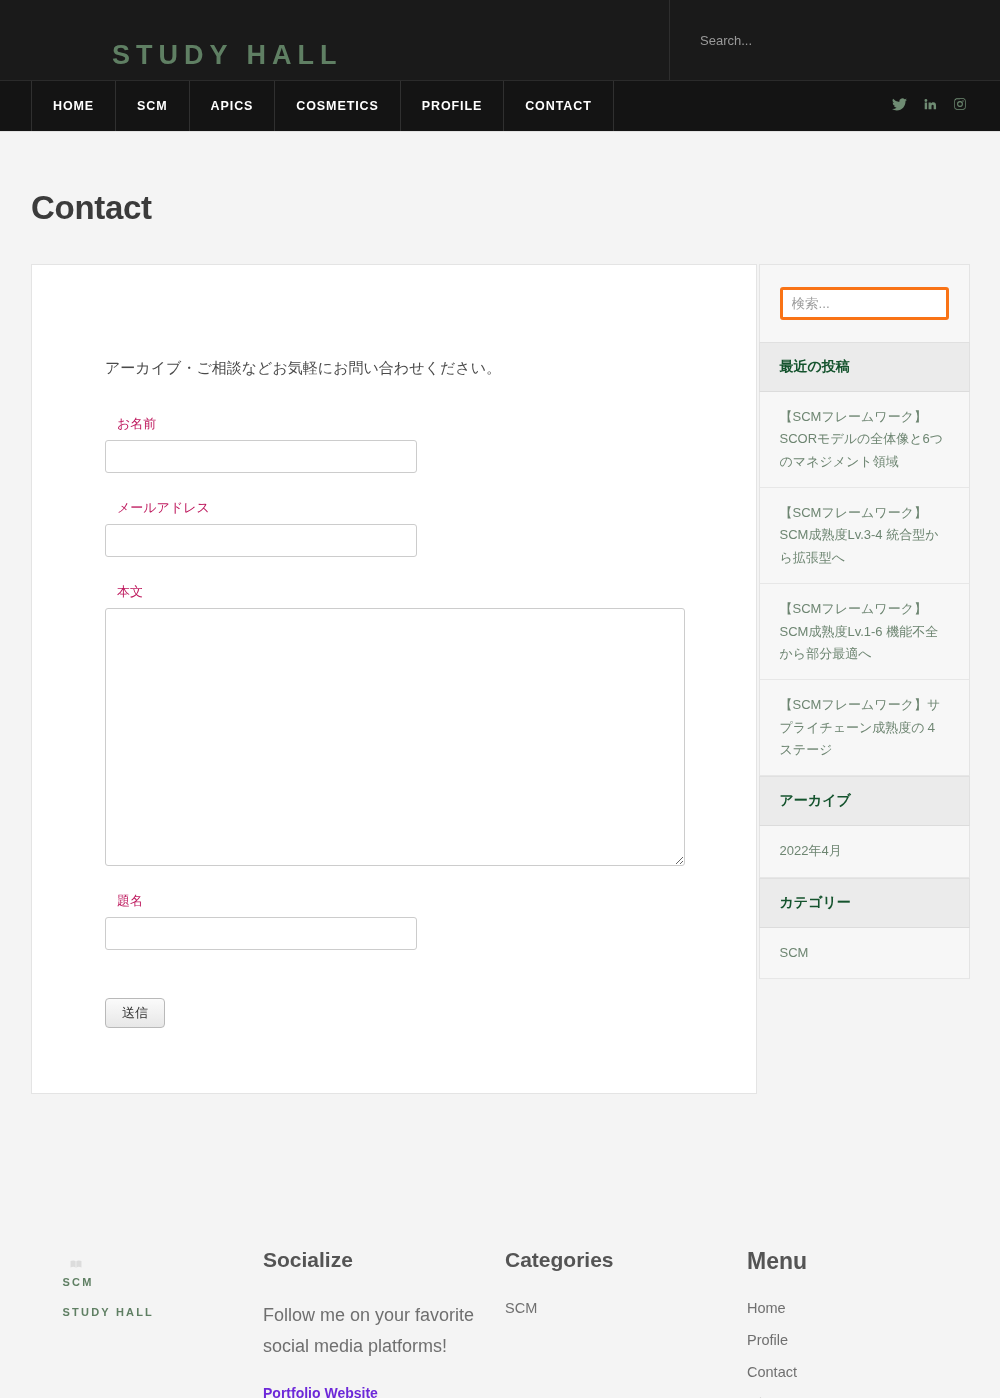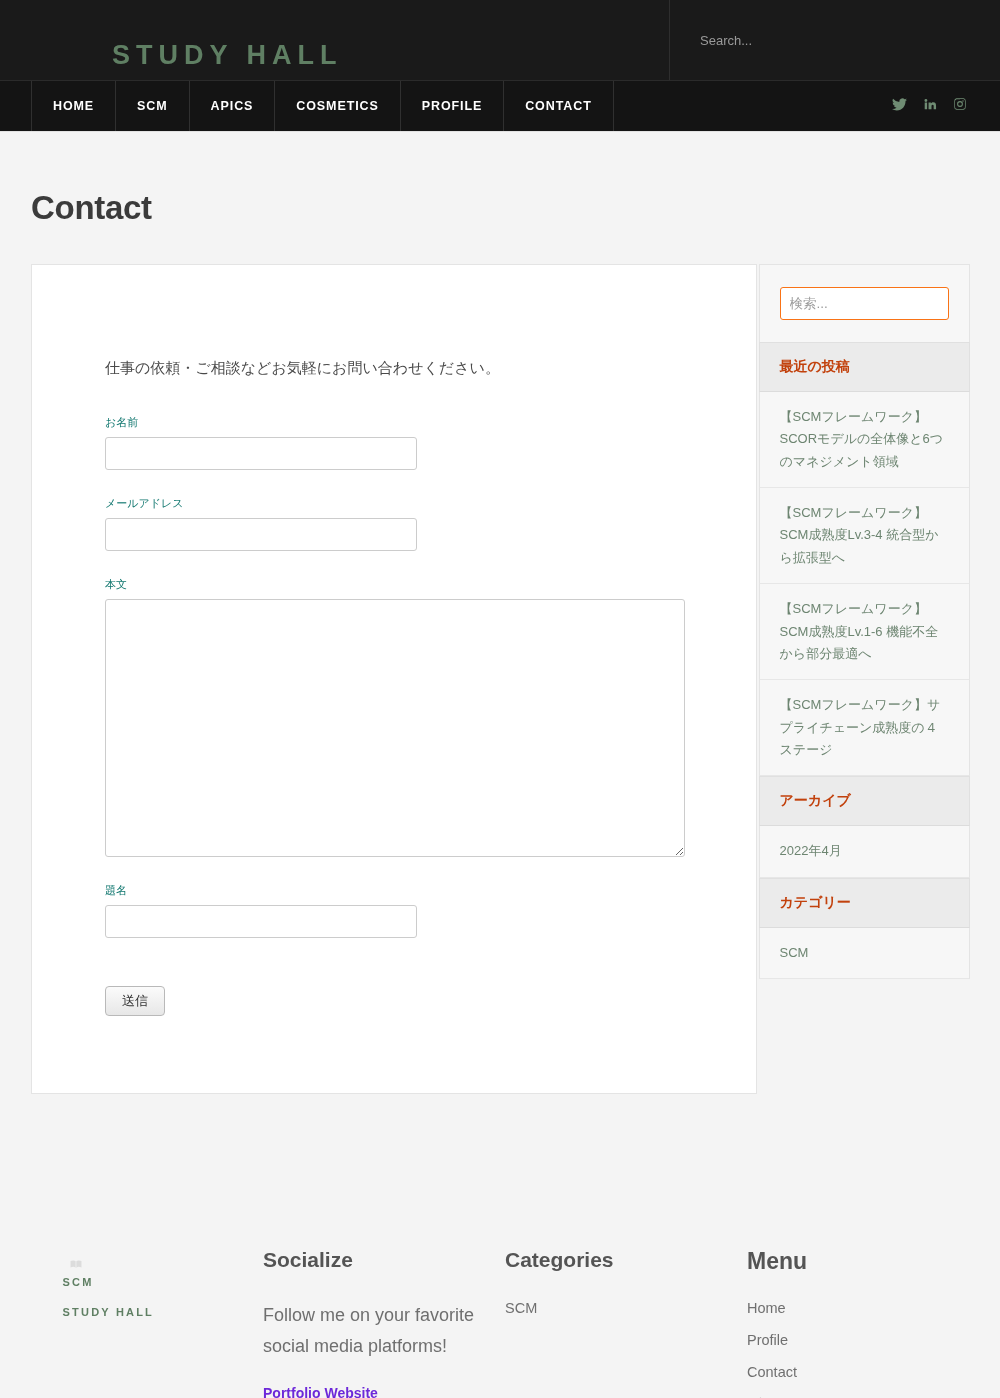--- a/index.html
+++ b/index.html
@@ -107,23 +107,24 @@
   }
   .intro-text {
     font-size: 15px;
     color: #4a4a4a;
     margin: 0 0 34px 0;
     line-height: 1.7;
   }
   .field-group { margin-bottom: 26px; }
   .field-label {
     display: block;
-    font-size: 11px;
-    color: #0f766e;
+    font-size: 13px;
+    color: #be185d;
     margin-bottom: 7px;
+    margin-left: 12px;
   }
   .text-input {
     width: 312px;
     height: 33px;
     border: 1px solid #ccc;
     border-radius: 3px;
     background: #fff;
     padding: 4px 8px;
     font-size: 14px;
     font-family: "Liberation Sans", sans-serif;
@@ -161,37 +162,37 @@
   }
   .sidebar-search-block {
     background: #f7f7f7;
     border: 1px solid #e4e4e4;
     border-bottom: none;
     padding: 22px 20px;
   }
   .sidebar-search-input {
     width: 100%;
     height: 33px;
-    border: 1px solid #f97316;
+    border: 3px solid #f97316;
     border-radius: 3px;
     background: #fff;
     padding: 4px 9px;
     font-size: 13.5px;
     font-family: "Liberation Sans", sans-serif;
     outline: none;
     color: #555;
   }
   .sidebar-search-input::placeholder { color: #9b9b9b; }
   .widget-title {
     background: #ebebeb;
     border: 1px solid #e0e0e0;
     border-bottom: 1px solid #dcdcdc;
     font-size: 14px;
     font-weight: 700;
-    color: #c2410c;
+    color: #14532d;
     padding: 15px 20px;
   }
   .widget-list { list-style: none; margin: 0; padding: 0; }
   .widget-list li {
     background: #f7f7f7;
     border-left: 1px solid #e4e4e4;
     border-right: 1px solid #e4e4e4;
     border-bottom: 1px solid #e7e7e7;
   }
   .widget-list li a {
@@ -297,21 +298,21 @@
         </svg>
     </a>
   </div>
 </nav>
 
 <h1 class="page-title">Contact</h1>
 
 <div class="layout">
 
   <main class="content-card">
-    <p class="intro-text">仕事の依頼・ご相談などお気軽にお問い合わせください。</p>
+    <p class="intro-text">アーカイブ・ご相談などお気軽にお問い合わせください。</p>
 
     <form>
       <div class="field-group">
         <label class="field-label">お名前</label>
         <input class="text-input" type="text" value="" style="">
       </div>
 
       <div class="field-group">
         <label class="field-label">メールアドレス</label>
         <input class="text-input" type="text" value="" style="">

